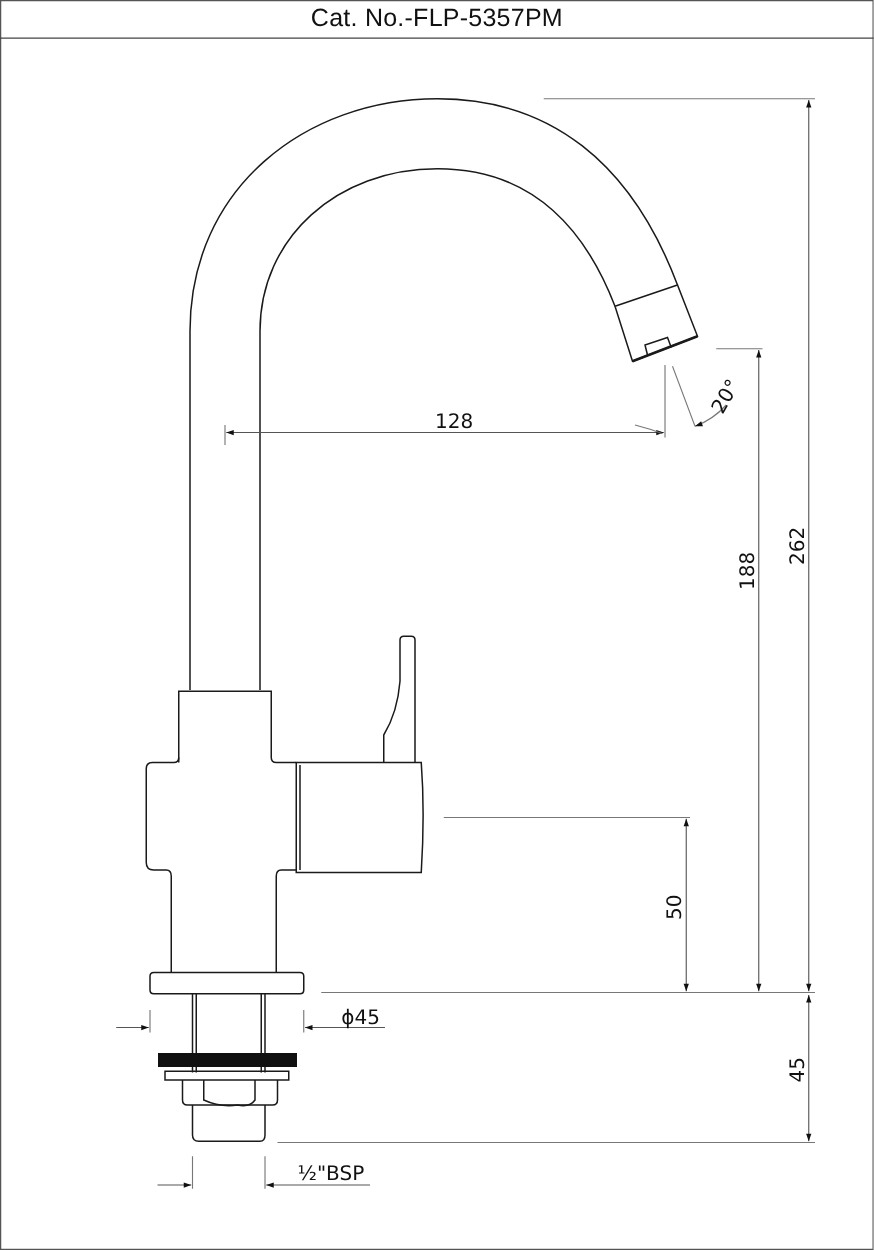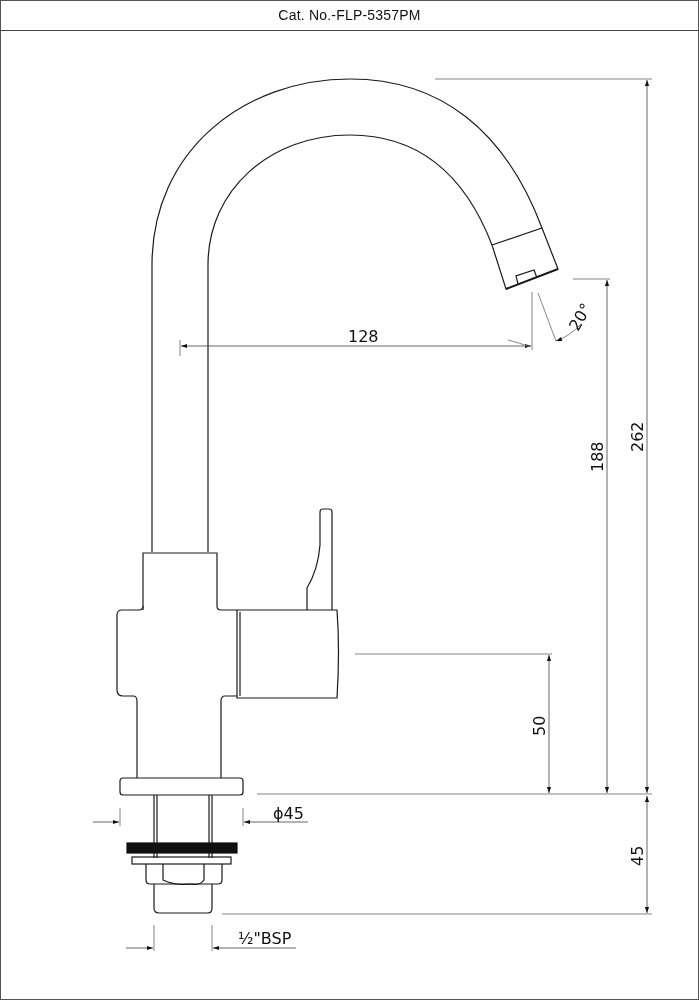--- a/index.html
+++ b/index.html
@@ -1,21 +1,21 @@
 <!DOCTYPE html>
 <html><head>
 <meta charset="utf-8">
 <style>
   html, body { margin:0; padding:0; background:#fff; }
   body { width:699px; height:1000px; position:relative; overflow:hidden;
          font-family: "Liberation Sans", "DejaVu Sans", sans-serif; }
   .frame { position:absolute; left:0; top:0; width:697px; height:998px; border:1px solid #555; }
   .title-bar { position:absolute; left:0; top:0; width:699px; height:30px; border-bottom:1px solid #444;
                display:flex; align-items:center; justify-content:center; }
-  .title { font-size:14px; color:#111; letter-spacing:0.2px; }
+  .title { font-size:20px; color:#111; letter-spacing:0.2px; }
   svg { position:absolute; left:0; top:0; }
   .dimtxt { font-family:"DejaVu Sans", sans-serif; font-size:16px; fill:#111; }
 </style>
 </head>
 <body>
 
 <div class="frame"></div>
 <div class="title-bar">
   <span class="title">Cat. No.-FLP-5357PM</span>
 </div>

